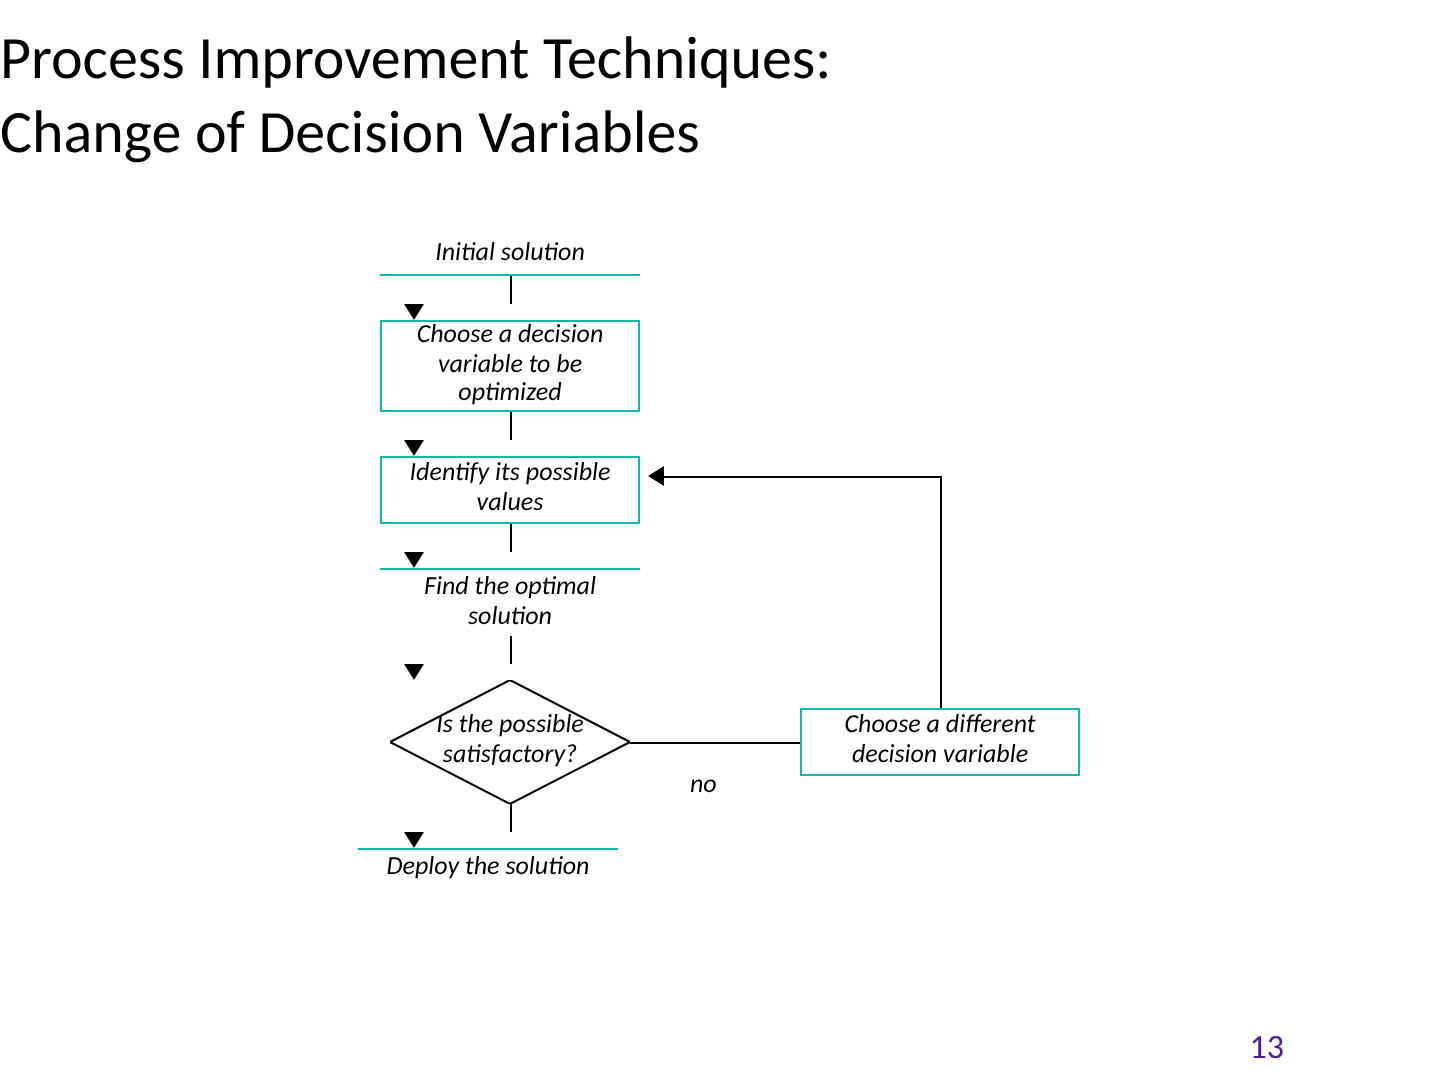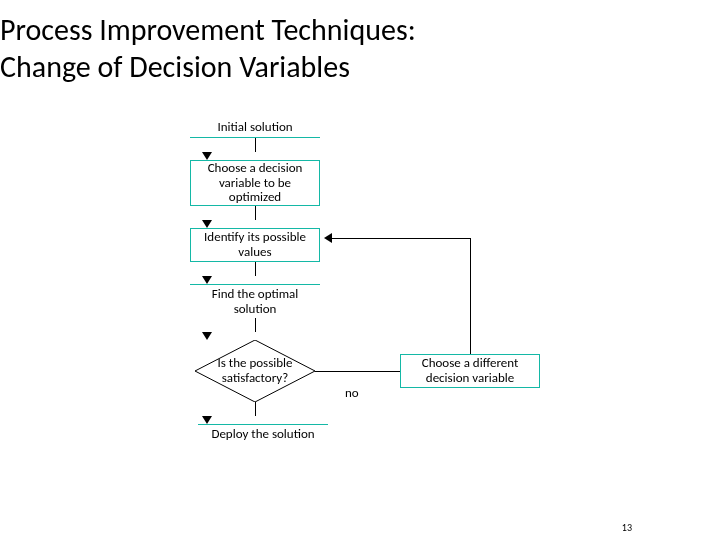--- a/index.html
+++ b/index.html
@@ -16,20 +16,21 @@
     line-height: 1.22;
     padding-top: 12px;
     font-weight: 400;
   }
   .flow {
     position: absolute;
     top: 118px;
     left: 0;
     width: 720px;
     height: 400px;
+    font-style: italic;
   }
   .box {
     position: absolute;
     border: 1px solid #14b8a6;
     font-size: 13px;
     text-align: center;
     display: flex;
     align-items: center;
     justify-content: center;
     box-sizing: border-box;
@@ -64,24 +65,24 @@
     z-index: 1;
     line-height: 1.15;
   }
   .label {
     position: absolute;
     font-size: 13px;
     margin-top: 23px;
   }
   .pagenum {
     position: absolute;
-    right: 88px;
+    right: 78px;
     bottom: 6px;
-    font-size: 10px;
-    color: #000000;
+    font-size: 17px;
+    color: #4c1d95;
   }
   .line {
     position: absolute;
     background: #000;
   }
   .arrowhead {
     position: absolute;
     width: 0;
     height: 0;
   }
@@ -145,19 +146,19 @@
   </div>
 
   <div class="line" style="left:470px; top:120px; width:1px; height:116px;"></div>
   <div class="line" style="left:332px; top:120px; width:139px; height:1px;"></div>
   <div class="arrowhead arrow-left" style="left:324px; top:115px;"></div>
 
   <div class="line" style="left:255px; top:284px; width:1px; height:14px;"></div>
   <div class="arrowhead arrow-down" style="left:202px; top:298px;"></div>
   <div class="label" style="left:217px; top:279px;">yes</div>
 
-  <div class="box toprule-only" style="left:198px; top:306px; width:130px; height:20px;">
+  <div class="box toprule-only" style="left:179px; top:306px; width:130px; height:20px;">
     <span>Deploy the solution</span>
   </div>
 
 </div>
 
 <div class="pagenum">13</div>
 
 </body></html>

